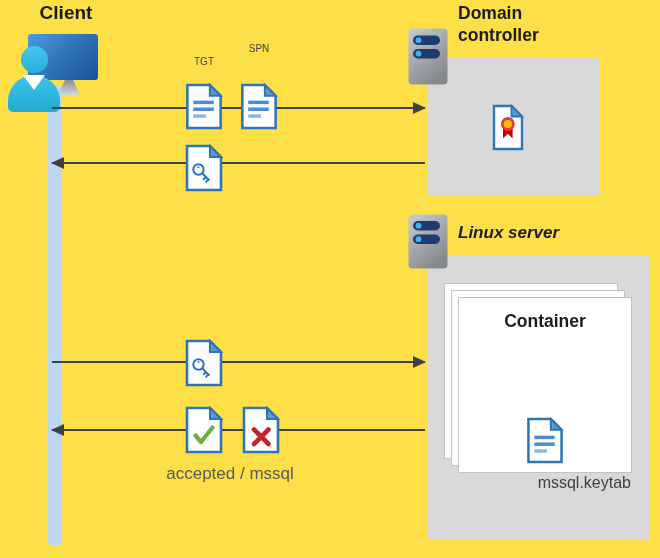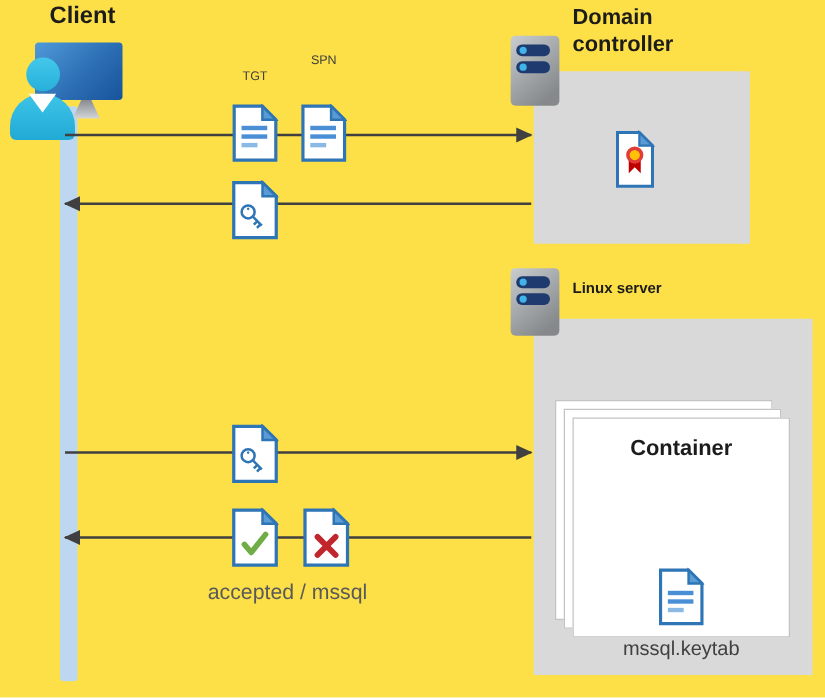--- a/index.html
+++ b/index.html
@@ -6,21 +6,21 @@
   .stage {
     position:relative; width:660px; height:558px; background:#fde047;
     font-family:"Liberation Sans", sans-serif; overflow:hidden;
   }
   .abs { position:absolute; }
 
   
   .title { font-weight:bold; color:#1c1c1c; }
   .client-title { left:14px; top:2px; width:104px; text-align:center; font-size:19px; }
   .dc-title { left:458px; top:2px; width:112px; font-size:17.5px; line-height:22px; }
-  .linux-title { left:458px; top:223px; width:190px; font-size:12px; white-space:nowrap; }
+  .linux-title { left:458px; top:223px; width:190px; font-size:17px; white-space:nowrap;font-style:italic; }
   .doc-label { width:38px; text-align:center; font-size:10px; color:#404040; }
   .caption { left:118px; top:464px; width:224px; text-align:center; font-size:17px; color:#595959; }
 
   
   .lifeline { left:48px; top:85px; width:14px; height:460px; background:#bdd7f0; border-radius:3px; }
 
   
   .monitor-screen { left:28px; top:34px; width:70px; height:46px; border-radius:3px;
     background:linear-gradient(135deg,#4f9ad9 0%,#2d6fb4 55%,#17539b 100%); z-index:3; }
   .monitor-stand { left:56px; top:79px; width:26px; height:16px;
@@ -39,28 +39,28 @@
   .panel { background:#d9d9d9; z-index:1; }
   .dc-panel { left:427px; top:57px; width:173px; height:138px; }
   .linux-panel { left:427px; top:255px; width:223px; height:285px; }
 
   
   .server-icon { width:40px; z-index:2; }
   .dc-server { left:408px; top:28px; }
   .linux-server { left:408px; top:214px; }
 
   
-  .card { width:174px; height:176px; background:#ffffff; border:1px solid #c3c3c3; box-sizing:border-box;margin-top:37px; }
+  .card { width:174px; height:176px; background:#ffffff; border:1px solid #c3c3c3; box-sizing:border-box; }
   .card-back { left:444px; top:283px; z-index:2; }
   .card-mid  { left:451px; top:290px; z-index:2; }
   .card-front{ left:458px; top:297px; z-index:3; }
   .container-title { left:0; top:13px; width:100%; text-align:center; font-size:17.5px; }
   .sql-icon { left:50%; top:54px; transform:translateX(-50%); }
   .keytab-doc { left:50%; top:119px; transform:translateX(-50%); }
-  .keytab-label { left:0; top:176px; width:100%; text-align:center; font-size:16px; color:#404040; }
+  .keytab-label { left:0; top:176px; width:100%; text-align:right; font-size:16px; color:#404040; }
 
   
   .arrow { left:52px; width:373px; height:2px; background:#404040; z-index:5; }
   .head { position:absolute; width:0; height:0; top:-5px;
     border-top:6px solid transparent; border-bottom:6px solid transparent; }
   .head-right { right:-1px; border-left:13px solid #404040; }
   .head-left  { left:-1px;  border-right:13px solid #404040; }
   .a1 { top:107px; } .a2 { top:162px; } .a3 { top:361px; } .a4 { top:429px; }
 
   

